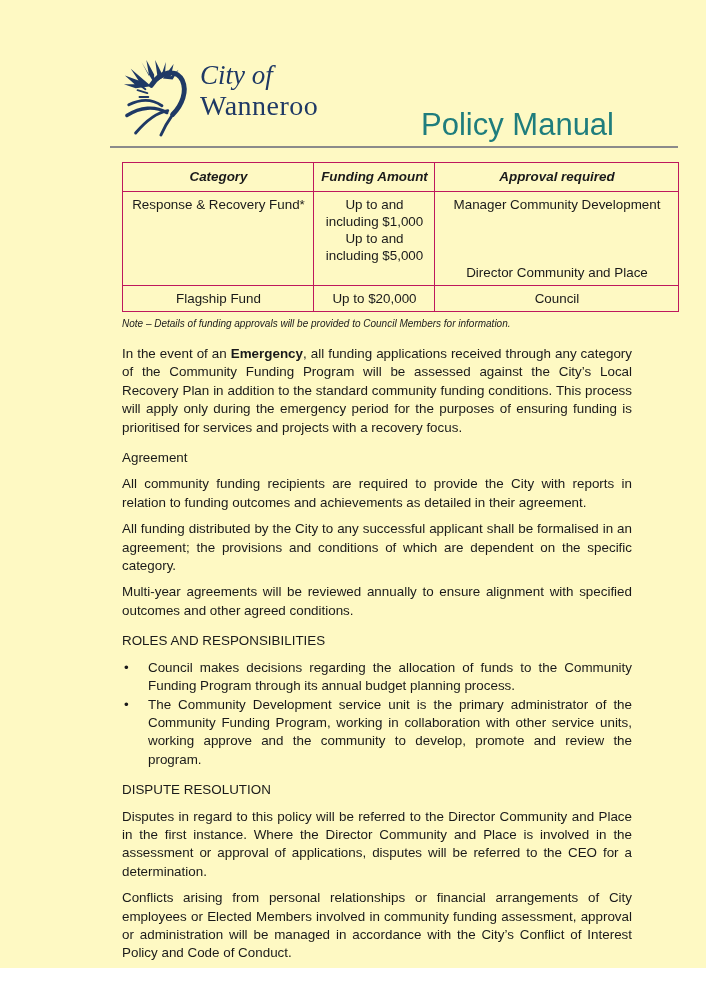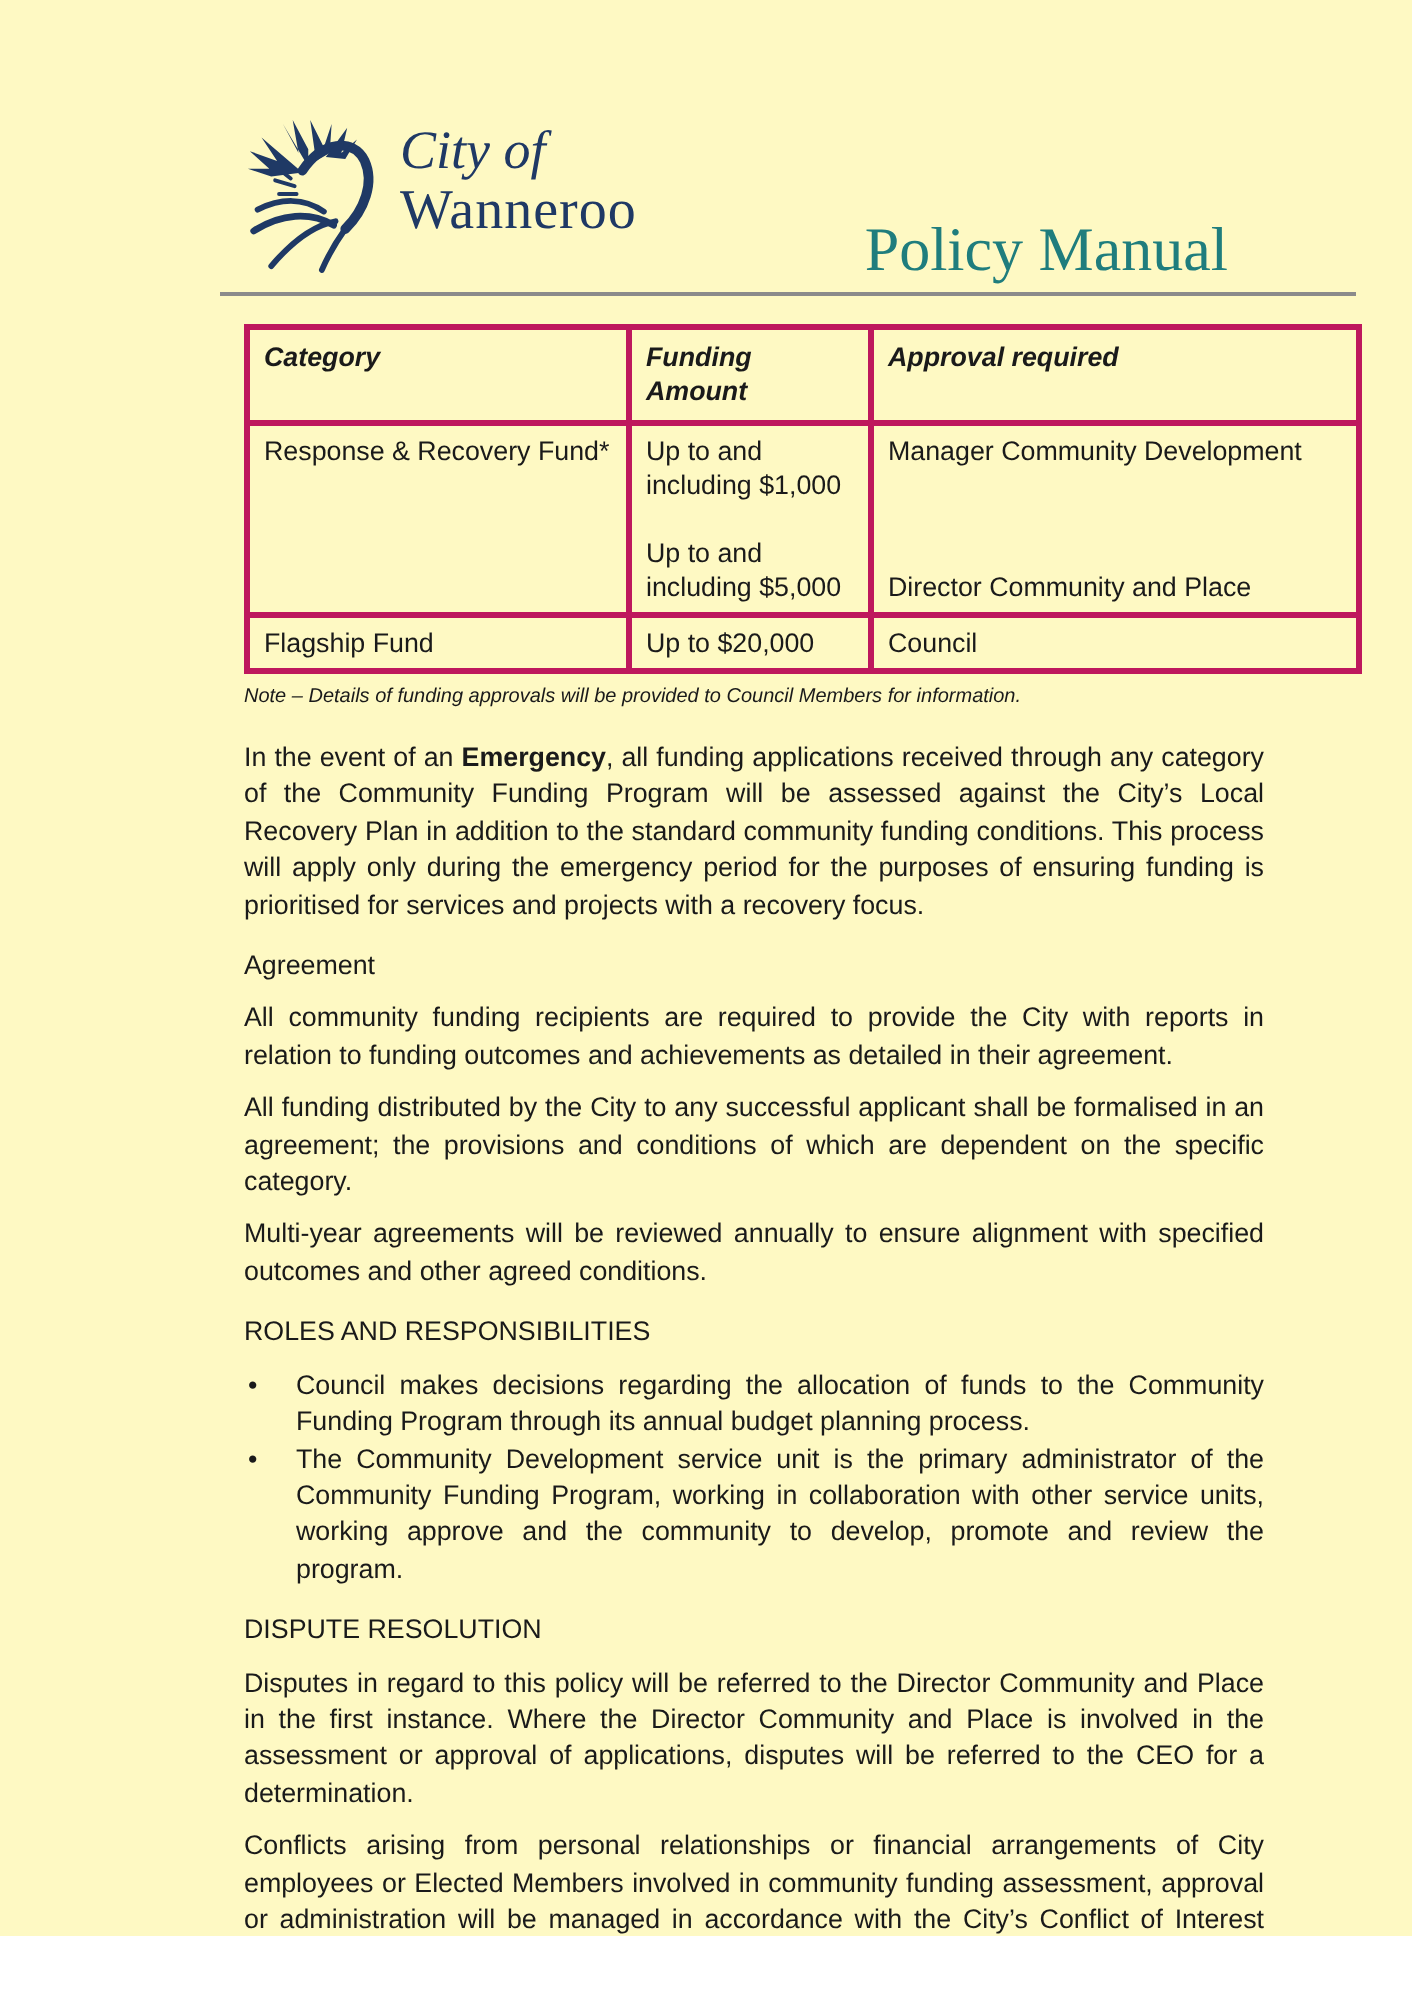--- a/index.html
+++ b/index.html
@@ -11,32 +11,32 @@
   .content { padding:56px 74px 0 76px; }
 
   
   .header { display:flex; justify-content:space-between; align-items:flex-start; height:90px; }
   .logo { display:flex; align-items:flex-start; }
   .logo-icon { width:74px; height:82px; flex:0 0 auto; }
   .logo-text { margin-left:4px; color:#1f3965; font-family:"Liberation Serif", serif; line-height:1; }
   .logo-cityof { font-style:italic; font-size:27px; margin-top:6px; }
   .logo-wanneroo { font-size:28px; margin-top:3px; letter-spacing:0.5px; }
   .doc-title {
-    font-family:Liberation Serif, serif; font-size:31px; color:#1f7d7d;
+    font-family:Liberation Sans, sans-serif; font-size:31px; color:#1f7d7d;
     align-self:flex-end; margin-bottom:6px; margin-right:18px; line-height:1;
   }
   .rule { height:2px; background:#8b8b8b; margin-left:-12px; width:568px; }
 
   
   table.fund { border-collapse:collapse; table-layout:fixed; width:556px; margin-top:14px;
                font-size:13.4px; line-height:17px; }
   table.fund col.c1 { width:191px; } table.fund col.c2 { width:121px; } table.fund col.c3 { width:244px; }
-  table.fund th, table.fund td { border:3px solid #be185d; vertical-align:top; padding:4px 6px 4px 7px; text-align:left; }
+  table.fund th, table.fund td { border:1px solid #be185d; vertical-align:top; padding:4px 6px 4px 7px; text-align:center; }
   table.fund th { font-weight:bold; font-style:italic; padding-top:5px; padding-bottom:6px; }
-  .cell-gap  { margin-top:17px; }
+  .cell-gap  { }
   .cell-gap3 { margin-top:51px; }
   td.tall { height:90px; }
 
   .note { font-style:italic; font-size:10px; margin:6px 0 16px 0; }
 
   
   .para { font-size:13.4px; line-height:18.4px; text-align:justify; margin-bottom:8px; }
   .heading { font-size:13.4px; line-height:18.4px; font-weight:normal; margin:12px 0 8px 0; }
   b.inline { font-weight:bold; }
 

